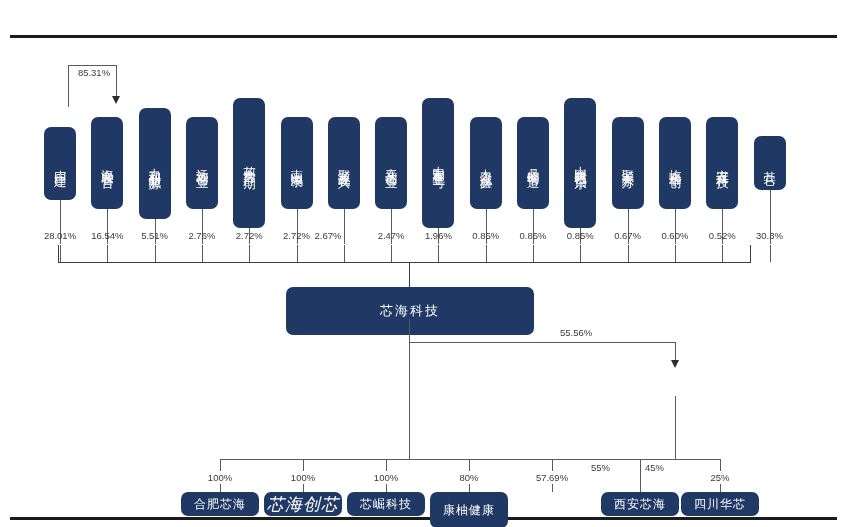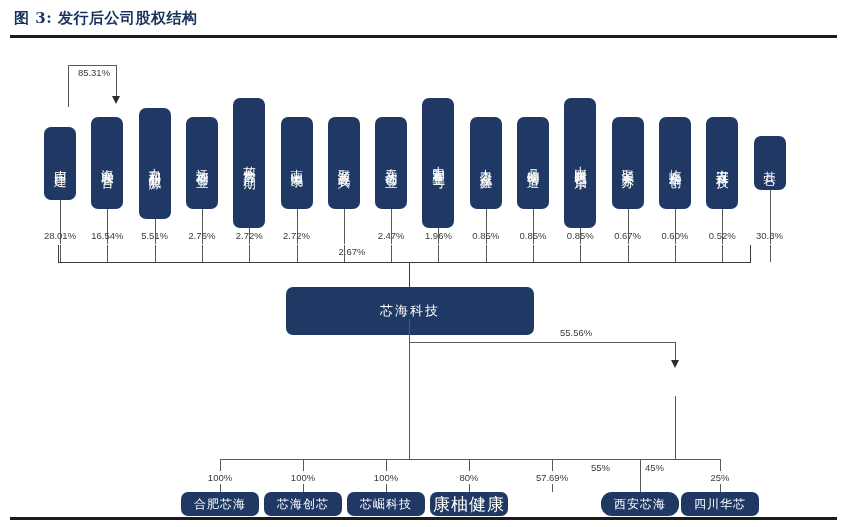--- a/index.html
+++ b/index.html
@@ -78,23 +78,20 @@
     white-space:nowrap;
     text-align:center;
   }
   .pct.l{text-align:left;}
 </style>
 </head>
 <body>
 
 <div id="root">
 
-  <div class="title-bar">
-    <div class="title-text">图 3: 发行后公司股权结构</div>
-  </div>
   <div class="rule-top"></div>
   <div class="rule-bottom"></div>
 
   <div class="canvas">
 
     <div class="ln vln" style="left:68px;top:25px;height:42px;"></div>
     <div class="ln hln" style="left:68px;top:25px;width:48px;"></div>
     <div class="ln vln" style="left:116px;top:25px;height:33px;"></div>
     <div class="arrow-down" style="left:111.5px;top:56px;"></div>
     <div class="pct" style="left:72px;top:27px;width:44px;">85.31%</div>
@@ -163,21 +160,21 @@
         <div class="ln vln" style="left: 201.9px; top: 169px; height: 35px;"></div>
         <div class="pct" style="left: 175.9px; top: 190px; width: 52px;">2.76%</div>
         <div class="ln vln" style="left: 201.9px; top: 205px; height: 17px;"></div>
         <div class="ln vln" style="left: 249.2px; top: 188px; height: 16px;"></div>
         <div class="pct" style="left: 223.2px; top: 190px; width: 52px;">2.72%</div>
         <div class="ln vln" style="left: 249.2px; top: 205px; height: 17px;"></div>
         <div class="ln vln" style="left: 296.5px; top: 169px; height: 35px;"></div>
         <div class="pct" style="left: 270.5px; top: 190px; width: 52px;">2.72%</div>
         <div class="ln vln" style="left: 296.5px; top: 205px; height: 17px;"></div>
         <div class="ln vln" style="left: 343.8px; top: 169px; height: 35px;"></div>
-        <div class="pct" style="left: 326px; top: 190px; width: 52px; margin-top: 16px;">2.67%</div>
+        <div class="pct" style="left: 302px; top: 190px; width: 52px;">2.67%</div>
         <div class="ln vln" style="left: 343.8px; top: 205px; height: 17px;"></div>
         <div class="ln vln" style="left: 391.1px; top: 169px; height: 35px;"></div>
         <div class="pct" style="left: 365.1px; top: 190px; width: 52px;">2.47%</div>
         <div class="ln vln" style="left: 391.1px; top: 205px; height: 17px;"></div>
         <div class="ln vln" style="left: 438.4px; top: 188px; height: 16px;"></div>
         <div class="pct" style="left: 412.4px; top: 190px; width: 52px;">1.96%</div>
         <div class="ln vln" style="left: 438.4px; top: 205px; height: 17px;"></div>
         <div class="ln vln" style="left: 485.7px; top: 169px; height: 35px;"></div>
         <div class="pct" style="left: 459.7px; top: 190px; width: 52px;">0.85%</div>
         <div class="ln vln" style="left: 485.7px; top: 205px; height: 17px;"></div>
@@ -225,44 +222,44 @@
     <div id="subsidiary-layer">
         <div class="ln vln" style="left: 220px; top: 419px; height: 12px;"></div>
         <div class="pct" style="left: 190px; top: 432px; width: 60px;">100%</div>
         <div class="ln vln" style="left: 220px; top: 444px; height: 8px;"></div>
         <div class="box horiz" style="left: 181px; top: 452px; width: 78px; height: 24px; font-size: 12px; letter-spacing: 1px; align-items: center;">
           <span>合肥芯海</span>
         </div>
         <div class="ln vln" style="left: 303px; top: 419px; height: 12px;"></div>
         <div class="pct" style="left: 273px; top: 432px; width: 60px;">100%</div>
         <div class="ln vln" style="left: 303px; top: 444px; height: 8px;"></div>
-        <div class="box horiz" style="left: 264px; top: 452px; width: 78px; height: 24px; font-size: 12px; letter-spacing: 1px;">
+        <div class="box horiz" style="left: 264px; top: 452px; width: 78px; height: 24px; font-size: 17px; letter-spacing: 1px; font-style: italic;">
           <span>芯海创芯</span>
         </div>
         <div class="ln vln" style="left: 386px; top: 419px; height: 12px;"></div>
         <div class="pct" style="left: 356px; top: 432px; width: 60px;">100%</div>
         <div class="ln vln" style="left: 386px; top: 444px; height: 8px;"></div>
         <div class="box horiz" style="left: 347px; top: 452px; width: 78px; height: 24px; font-size: 12px; letter-spacing: 1px;">
           <span>芯崛科技</span>
         </div>
         <div class="ln vln" style="left: 469px; top: 419px; height: 12px;"></div>
         <div class="pct" style="left: 439px; top: 432px; width: 60px;">80%</div>
         <div class="ln vln" style="left: 469px; top: 444px; height: 8px;"></div>
-        <div class="box horiz" style="left: 430px; top: 452px; width: 78px; height: 24px; font-size: 17px; letter-spacing: 1px; align-items: flex-end;">
+        <div class="box horiz" style="left: 430px; top: 452px; width: 78px; height: 36px; font-size: 12px; letter-spacing: 1px;">
           <span>康柚健康</span>
         </div>
         <div class="ln vln" style="left: 552px; top: 419px; height: 12px;"></div>
         <div class="pct" style="left: 522px; top: 432px; width: 60px;">57.69%</div>
         <div class="ln vln" style="left: 552px; top: 444px; height: 8px;"></div>
         <div class="box horiz" style="left: 513px; top: 452px; width: 78px; height: 24px; font-size: 12px; letter-spacing: 1px; margin-top: 44px;">
           <span>上海群芯</span>
         </div>
         <div class="ln vln" style="left: 640px; top: 419px; height: 33px;"></div>
         <div class="ln vln" style="left: 640px; top: 419px; height: 33px;"></div>
-        <div class="box horiz" style="left: 601px; top: 452px; width: 78px; height: 24px; font-size: 12px; letter-spacing: 1px; border-radius: 11px;">
+        <div class="box horiz" style="left: 601px; top: 452px; width: 78px; height: 24px; font-size: 12px; letter-spacing: 1px;">
           <span>西安芯海</span>
         </div>
         <div class="ln vln" style="left: 720px; top: 419px; height: 12px;"></div>
         <div class="pct" style="left: 690px; top: 432px; width: 60px;">25%</div>
         <div class="ln vln" style="left: 720px; top: 444px; height: 8px;"></div>
         <div class="box horiz" style="left: 681px; top: 452px; width: 78px; height: 24px; font-size: 12px; letter-spacing: 1px;">
           <span>四川华芯</span>
         </div>
       </div>
 

